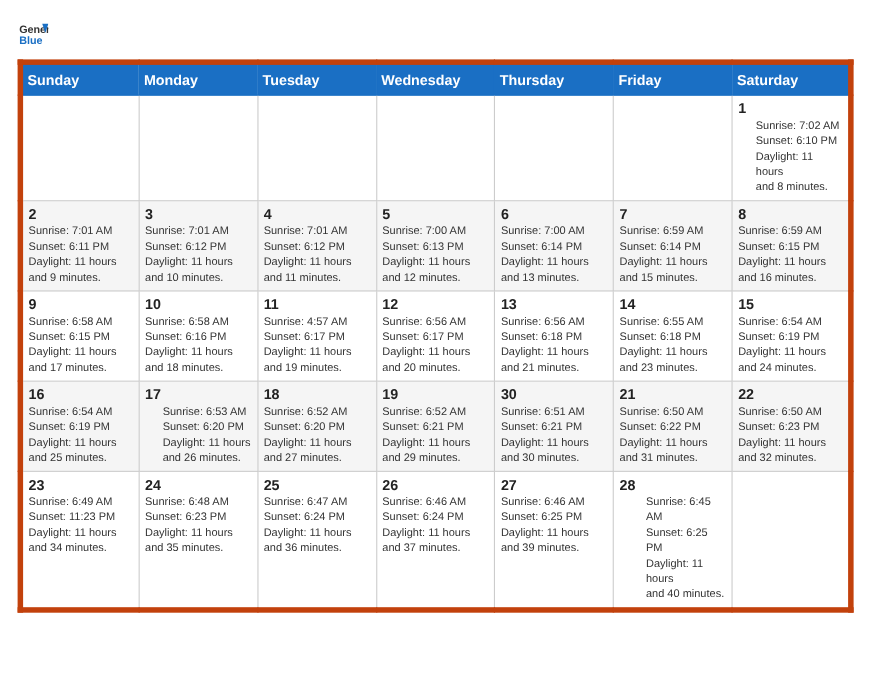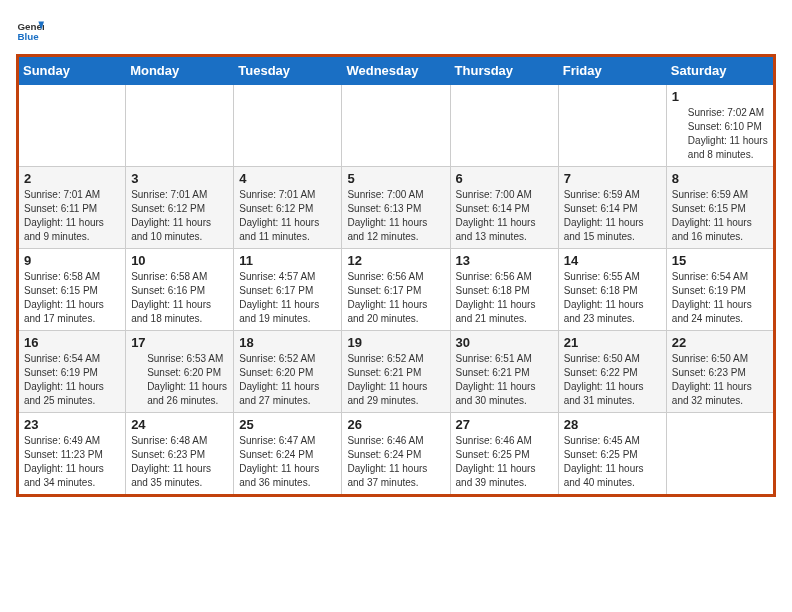--- a/index.html
+++ b/index.html
@@ -42,21 +42,21 @@
       line-height: 1.1;
     }
     .location {
       font-size: 16px;
       color: #444;
       margin-top: 2px;
     }
     .calendar {
       width: 100%;
       border-collapse: collapse;
-      border: 3px solid #c2410c;
+      border: 5px solid #c2410c;
     }
     .calendar th {
       background: #1a6fc4;
       color: #fff;
       font-size: 13px;
       font-weight: bold;
       padding: 6px 4px;
       text-align: left;
       border: 1px solid #1a6fc4;
     }
@@ -327,21 +327,21 @@
         </td>
         <td>
           <span class="day-num">27</span>
           <div class="day-info" style="white-space: pre-line;">Sunrise: 6:46 AM
 Sunset: 6:25 PM
 Daylight: 11 hours
 and 39 minutes.</div>
         </td>
         <td>
           <span class="day-num">28</span>
-          <div class="day-info" style="white-space: pre-line;">Sunrise: 6:45 AM
+          <div class="day-info" style="white-space: pre-line; margin-left: 24px;">Sunrise: 6:45 AM
 Sunset: 6:25 PM
 Daylight: 11 hours
 and 40 minutes.</div>
         </td>
         <td class="empty-cell"></td>
       </tr>
     </tbody>
 </table>
 
 </body></html>

